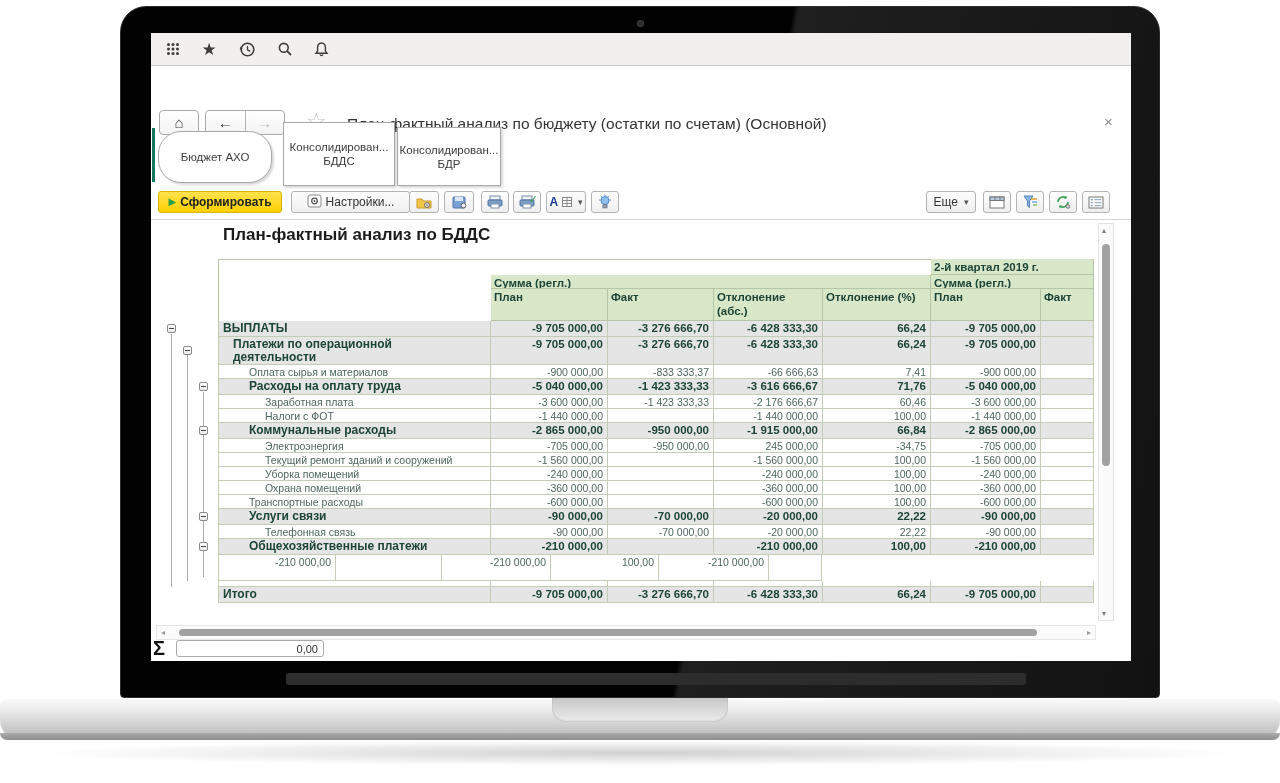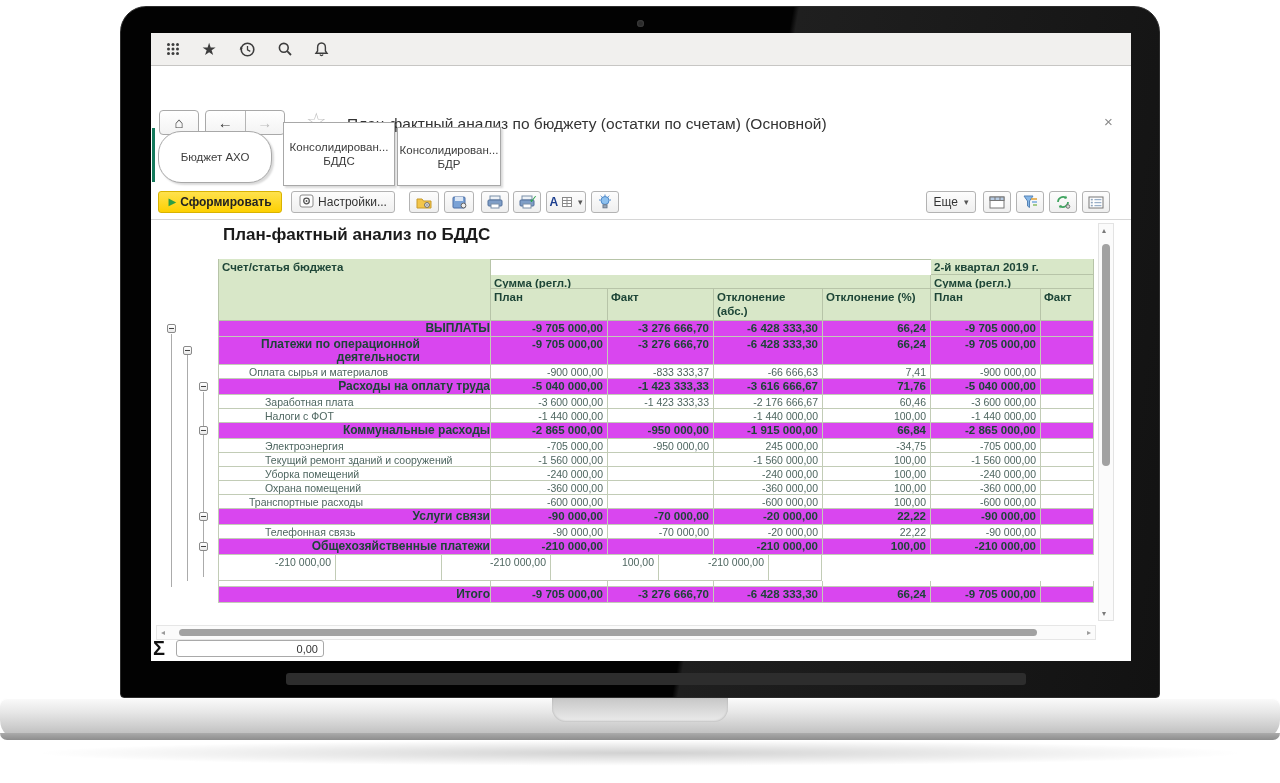--- a/index.html
+++ b/index.html
@@ -33,21 +33,21 @@
   .tab{position:absolute;box-sizing:border-box;border:1px solid #a8a8a8;background:#fff;display:flex;flex-direction:column;align-items:center;justify-content:center;font-size:11.5px;color:#3c3c3c;text-align:center;line-height:14px;cursor:pointer;}
   .tab1{left:7px;top:98px;width:114px;height:52px;box-shadow:2px 2px 2px rgba(0,0,0,.15);border-radius:23px;}
   .tab2{left:132px;top:89px;width:112px;height:64px;box-shadow:2px 2px 2px rgba(0,0,0,.15);}
   .tab3{left:246px;top:94px;width:104px;height:59px;box-shadow:2px 2px 2px rgba(0,0,0,.15);}
 
   
   .toolrow{position:absolute;left:0;top:158px;width:980px;height:26px;}
   .btn{position:absolute;box-sizing:border-box;height:22px;border:1px solid #b3b3b3;border-radius:3px;background:linear-gradient(#fdfdfd,#efefef);display:flex;align-items:center;justify-content:center;gap:4px;font-size:12px;color:#333;cursor:pointer;}
   .btn-generate{left:7px;width:124px;background:linear-gradient(#ffe24d,#fdd002);border-color:#d9b300;font-weight:bold;color:#222;}
   .play{color:#2c9e43;font-size:10px;line-height:10px;}
-  .btn-settings{left:140px;width:104px;}
+  .btn-settings{left:140px;width:119px;}
   .ibtn{position:absolute;width:30px;}
   .divline{position:absolute;left:0;top:186px;width:980px;height:1px;background:#d6d6d6;}
   .dd{font-size:9px;color:#555;margin-left:2px;}
   .a-glyph{font-weight:bold;color:#1d3f8f;font-size:12px;line-height:12px;}
   .check-over{position:absolute;color:#2da44e;font-size:11px;font-weight:bold;right:2px;top:1px;}
 
   
   .rtitle{position:absolute;left:72px;top:192px;font-size:17px;font-weight:bold;color:#1b1b1b;}
   .rtable{position:absolute;left:10px;top:226px;width:933px;}
   .thead{position:relative;height:62px;}
@@ -55,21 +55,21 @@
   .hc{position:absolute;box-sizing:border-box;background:#d8e7c8;border-right:1px solid #b7c4a8;border-bottom:1px solid #b7c4a8;font-size:11.5px;font-weight:bold;color:#1d4537;padding:1px 3px;line-height:14px;overflow:hidden;cursor:default;}
   .hc.gut{background:transparent;border-bottom:none;}
   .tbody{position:relative;}
   .trow{display:flex;position:relative;}
   .tc{box-sizing:border-box;border-right:1px solid #c2ccb6;border-bottom:1px solid #c2ccb6;overflow:hidden;position:relative;}
   .tc.gutter{border-bottom:none;border-right:1px solid #c2ccb6;background:transparent;}
   .tc.name{font-size:10.5px;line-height:13px;padding-top:1px;color:#4e6660;}
   .tc.num{font-size:10.5px;line-height:12px;text-align:right;padding:1px 4px 0 2px;white-space:nowrap;color:#4e6660;}
   .trow.group .tc.name,.trow.total .tc.name{font-size:12px;font-weight:bold;color:#1d4537;}
   .trow.group .tc.num,.trow.total .tc.num{font-size:11.5px;font-weight:bold;color:#1d4537;}
-  .trow.group .tc:not(.gutter),.trow.total .tc:not(.gutter){background:#d946ef;text-align:right;}
+  .trow.group .tc:not(.gutter),.trow.total .tc:not(.gutter){background:#e5e5e5;}
   .trow.leaf .tc:not(.gutter),.trow.spacer .tc:not(.gutter){background:#fff;}
   .treebox{position:absolute;top:50%;margin-top:-5px;width:9px;height:9px;box-sizing:border-box;border:1px solid #8a8a8a;border-radius:2px;background:linear-gradient(#fff,#e9e9e9);z-index:3;cursor:pointer;}
   .treebox::after{content:"";position:absolute;left:1px;top:3px;width:5px;height:1px;background:#444;}
   .treeline{position:absolute;width:1px;background:#ababab;z-index:1;}
 
   
   .vsb{position:absolute;left:947px;top:190px;width:16px;height:398px;background:#fbfbfb;border:1px solid #e3e3e3;box-sizing:border-box;}
   .vsb .thumb{position:absolute;left:3px;top:20px;width:8px;height:222px;background:#a2a2a2;border-radius:5px;}
   .sb-ar{position:absolute;font-size:8px;color:#7a7a7a;left:3px;cursor:pointer;}
   .hsb{position:absolute;left:5px;top:592px;width:940px;height:15px;background:#fbfbfb;border:1px solid #e6e6e6;box-sizing:border-box;}
@@ -267,21 +267,20 @@
             </svg>
         </div>
       </div>
       <div class="divline"></div>
 
       <div class="rtitle">План-фактный анализ по БДДС</div>
 
       <div class="rtable">
         <div class="thead">
           <div class="hc gut" style="left:0;top:0;width:58px;height:62px"></div>
-          <div class="hc" style="left:58px;top:0;width:272px;height:62px">Счет/статья бюджета</div>
           <div class="hc" style="left:770px;top:0;width:163px;height:16px">2-й квартал 2019 г.</div>
           <div class="hc" style="left:330px;top:16px;width:440px;height:14px">Сумма (регл.)</div>
           <div class="hc" style="left:770px;top:16px;width:163px;height:14px">Сумма (регл.)</div>
           <div class="hc" style="left:330px;top:30px;width:117px;height:32px">План</div>
           <div class="hc" style="left:447px;top:30px;width:106px;height:32px">Факт</div>
           <div class="hc" style="left:553px;top:30px;width:109px;height:32px">Отклонение (абс.)</div>
           <div class="hc" style="left:662px;top:30px;width:108px;height:32px">Отклонение (%)</div>
           <div class="hc" style="left:770px;top:30px;width:110px;height:32px">План</div>
           <div class="hc" style="left:880px;top:30px;width:53px;height:32px">Факт</div>
         </div>

